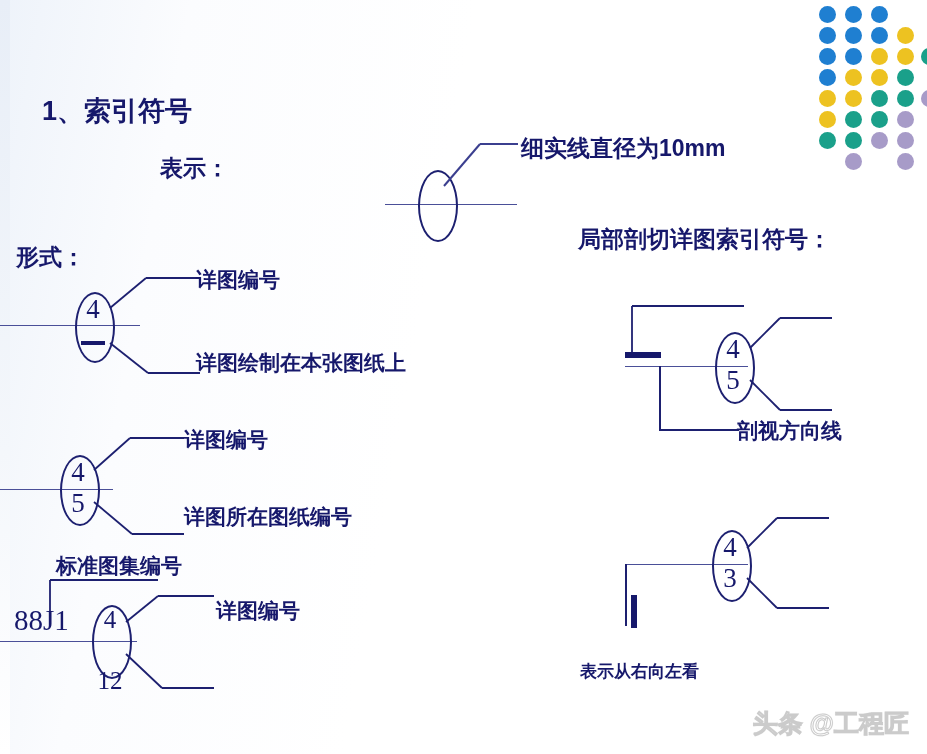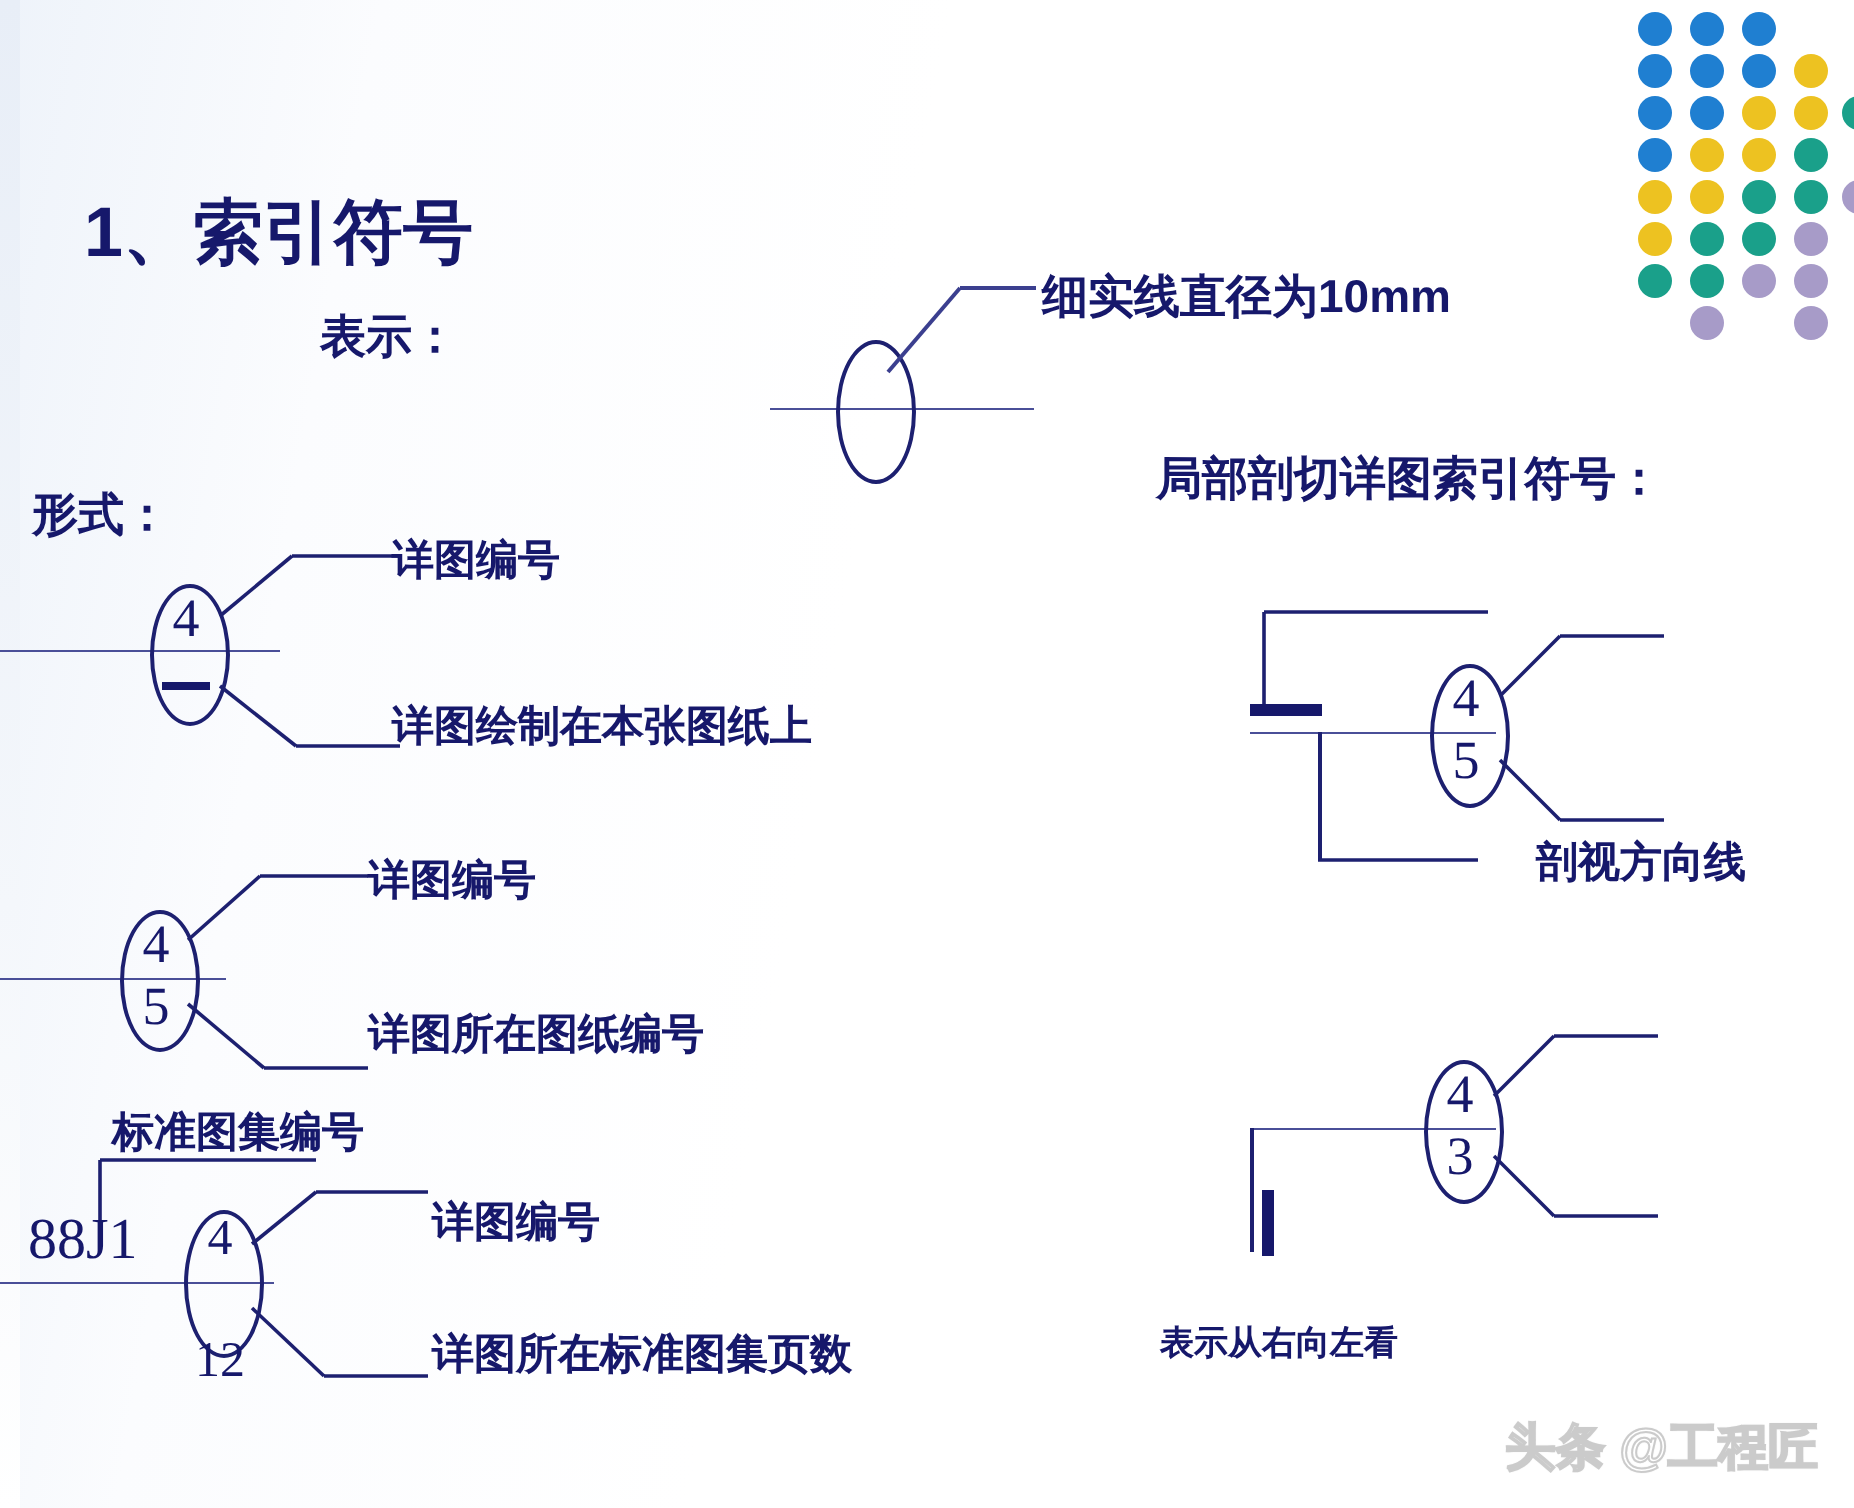--- a/index.html
+++ b/index.html
@@ -28,21 +28,21 @@
     font-weight: bold;
     white-space: nowrap;
     letter-spacing: 0px;
   }
   .title {
     font-size: 30px;
     left: 8px;
     top: 40px;
   }
   .subtitle {
-    font-size: 35px;
+    font-size: 27px;
     left: 42px;
     top: 93px;
   }
   .lbl-lg { font-size: 23px; }
   .lbl-md { font-size: 21px; }
   .lbl-sm { font-size: 17px; }
   .hline-thin {
     position: absolute;
     height: 0;
     border-top: 1.6px solid #4a4f98;
@@ -202,21 +202,20 @@
   <div class="num num-sm" style="left:92px; top:639px; width:36px;margin-top:28px;">12</div>
   <svg class="leader" style="left:124px; top:590px; width:92px; height:36px;">
     <line x1="2" y1="32" x2="34" y2="6" stroke="#1d2070" stroke-width="1.8"></line>
     <line x1="34" y1="6" x2="90" y2="6" stroke="#1d2070" stroke-width="1.8"></line>
   </svg>
   <div class="txt lbl-md" style="left:216px; top:597px;">详图编号</div>
   <svg class="leader" style="left:124px; top:652px; width:92px; height:42px;">
     <line x1="2" y1="2" x2="38" y2="36" stroke="#1d2070" stroke-width="1.8"></line>
     <line x1="38" y1="36" x2="90" y2="36" stroke="#1d2070" stroke-width="1.8"></line>
   </svg>
-  <div class="txt lbl-md" style="left:216px; top:663px;">详图所在标准图集页数</div>
 
   <div class="txt lbl-lg" style="left:578px; top:224px;">局部剖切详图索引符号：</div>
 
   <svg class="leader" style="left:630px; top:304px; width:116px; height:50px;">
     <line x1="2" y1="48" x2="2" y2="2" stroke="#1d2070" stroke-width="1.8"></line>
     <line x1="2" y1="2" x2="114" y2="2" stroke="#1d2070" stroke-width="1.8"></line>
   </svg>
   <div class="thickbar" style="left:625px; top:352px; width:36px; height:6px;"></div>
   <div class="hline-thin" style="left:625px; top:366px; width:123px;"></div>
   <div class="vline" style="left:659px; top:366px; height:64px;"></div>
@@ -227,21 +226,21 @@
     <line x1="2" y1="34" x2="32" y2="4" stroke="#1d2070" stroke-width="1.8"></line>
     <line x1="32" y1="4" x2="84" y2="4" stroke="#1d2070" stroke-width="1.8"></line>
   </svg>
   <svg class="leader" style="left:748px; top:378px; width:86px; height:38px;">
     <line x1="2" y1="2" x2="32" y2="32" stroke="#1d2070" stroke-width="1.8"></line>
     <line x1="32" y1="32" x2="84" y2="32" stroke="#1d2070" stroke-width="1.8"></line>
   </svg>
   <svg class="leader" style="left:659px; top:420px; width:82px; height:14px;">
     <line x1="0" y1="10" x2="80" y2="10" stroke="#1d2070" stroke-width="1.8"></line>
   </svg>
-  <div class="txt lbl-md" style="left:768px; top:417px;">剖视方向线</div>
+  <div class="txt lbl-md" style="left:737px; top:417px;">剖视方向线</div>
 
   <div class="hline-thin" style="left:625px; top:564px; width:123px;"></div>
   <div class="vline" style="left:625px; top:564px; height:62px;"></div>
   <div class="thickbar" style="left:631px; top:595px; width:6px; height:33px;"></div>
   <div class="ellipse" style="left:712px; top:530px; width:36px; height:68px;"></div>
   <div class="num" style="left:712px; top:532px; width:36px;">4</div>
   <div class="num" style="left:712px; top:563px; width:36px;">3</div>
   <svg class="leader" style="left:745px; top:514px; width:86px; height:38px;">
     <line x1="2" y1="34" x2="32" y2="4" stroke="#1d2070" stroke-width="1.8"></line>
     <line x1="32" y1="4" x2="84" y2="4" stroke="#1d2070" stroke-width="1.8"></line>

